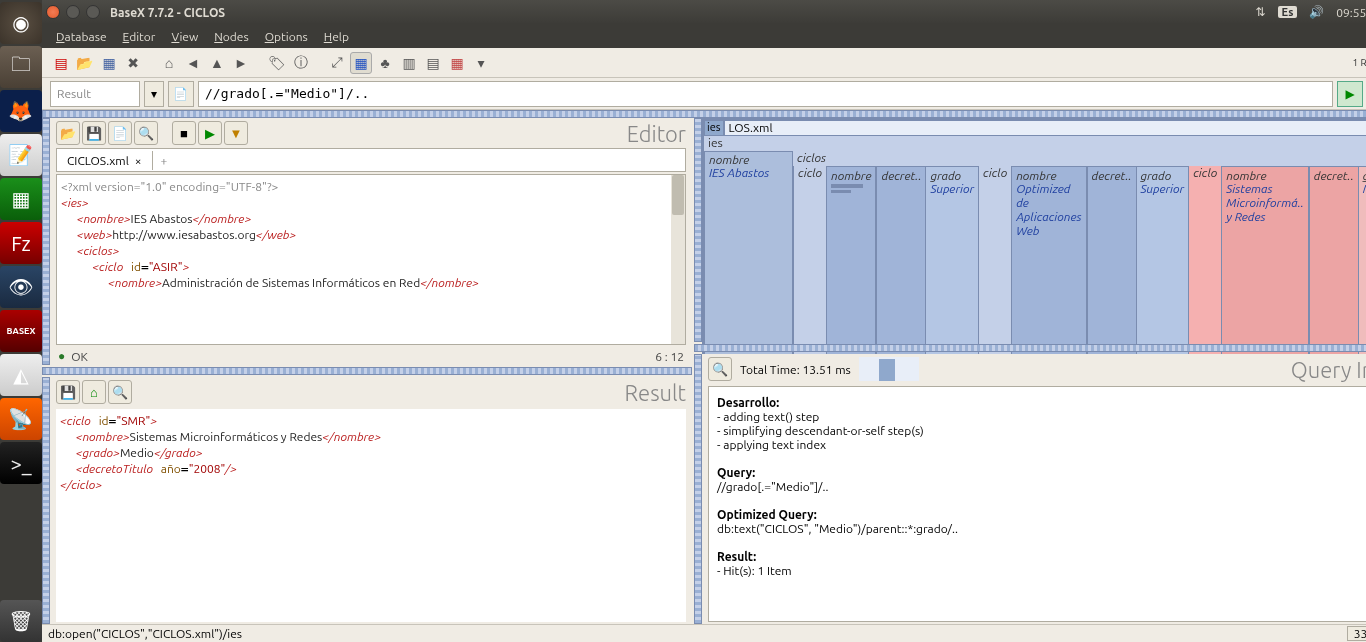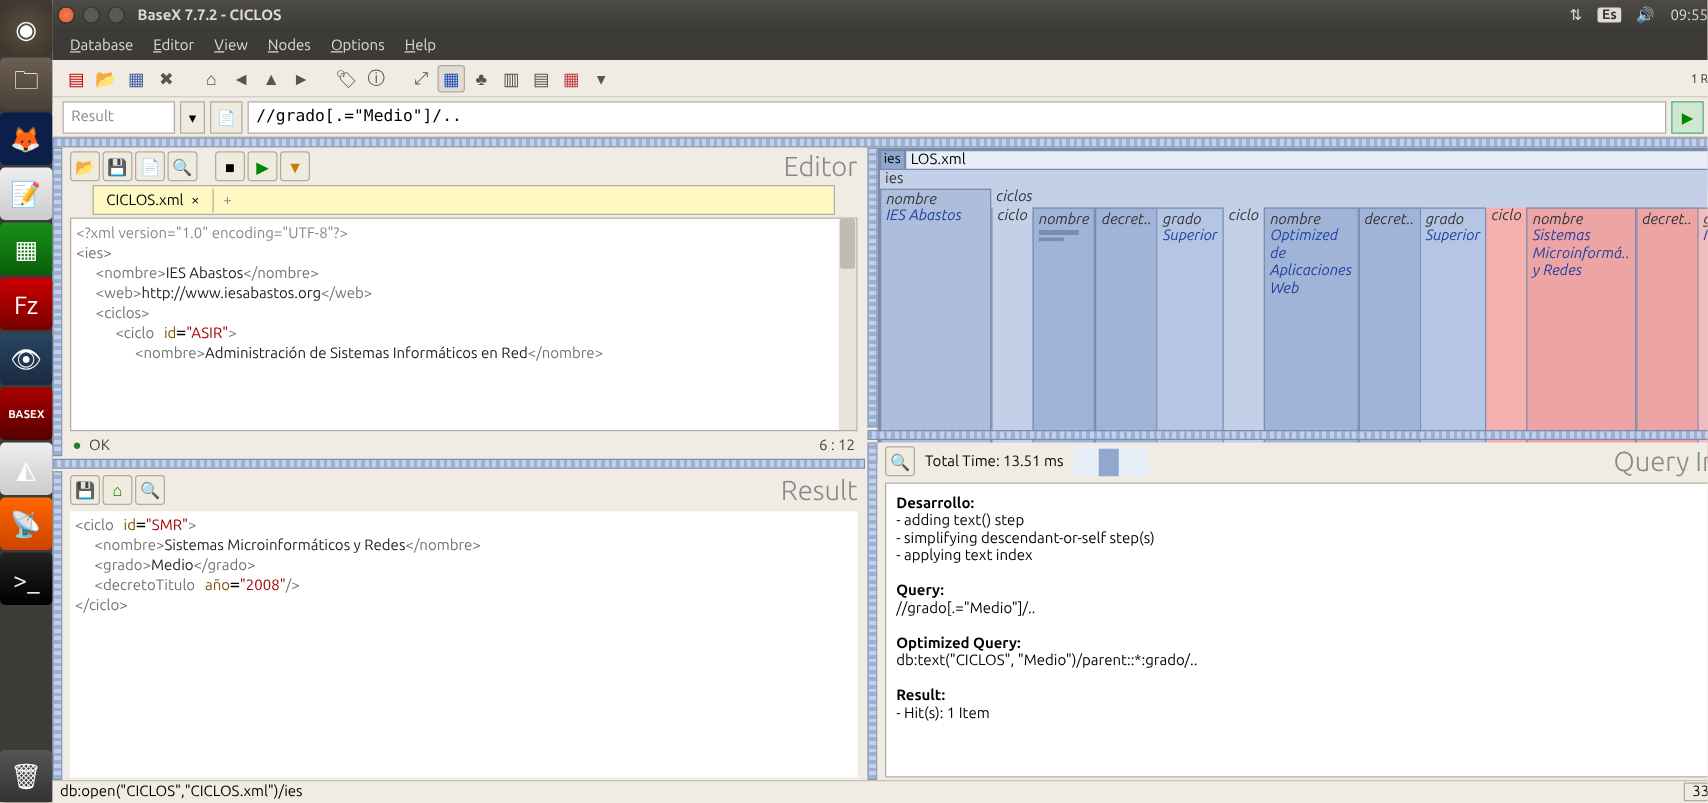--- a/index.html
+++ b/index.html
@@ -45,27 +45,27 @@
 .ruler { height:8px; background: repeating-linear-gradient(90deg,#9ab0d4 0 3px,#c4d0e8 3px 6px); border:1px solid #7a8cb0;}
 .content { flex:1; display:flex; gap:2px; padding:0; overflow:hidden;}
 .leftcol { width:650px; display:flex; flex-direction:column;}
 .rightcol { flex:1; display:flex; flex-direction:column;}
 .vruler { width:8px; background: repeating-linear-gradient(0deg,#9ab0d4 0 3px,#c4d0e8 3px 6px); border:1px solid #7a8cb0;}
 .panel { background:#f0ece4; display:flex; flex-direction:column;}
 .panelrow { display:flex; min-height:0;}
 .panel-toolbar { height:30px; display:flex; align-items:center; padding:2px 6px; gap:2px;}
 .panel-toolbar .title { margin-left:auto; font-size:22px; color:#888; font-weight:300;}
 .ptb { width:24px; height:24px; border:1px solid #b0aca0; background:#efebdf; border-radius:3px; display:flex; align-items:center; justify-content:center; font-size:13px;}
-.filetab { height:24px; border:1px solid #b0aca0; background:#fef9c3; display:flex; align-items:center; margin:0 24px;}
+.filetab { height:24px; border:1px solid #b0aca0; background:#ffffff; display:flex; align-items:center; margin:0 6px;}
 .filetab .tab { padding:3px 10px; border-right:1px solid #b0aca0; display:flex; align-items:center; gap:6px;}
 .filetab .addtab { padding:3px 8px; color:#888;}
 .codearea { flex:1; margin:2px 6px; border:1px solid #b0aca0; background:#fff; font-family: monospace; font-size:13px; padding:4px; overflow:auto; line-height:16px; position:relative;}
 .codearea .sb { position:absolute; right:0; top:0; width:14px; height:100%; background:#e8e4da;}
 .codearea .sb .th { position:absolute; left:1px; right:1px; top:0; height:40px; background:#c0bcb0; border-radius:2px;}
-.tag { color:#737373; }
+.tag { color:#b91c1c;font-style:italic; }
 .attr { color:#805000; }
 .str { color:#a00000; }
 .dec { color:#888; }
 .txt { color:#222;}
 .statline { height:18px; padding:0 8px; display:flex; align-items:center; font-size:12px; color:#444;}
 .statline .ok { color:#2a7a2a; margin-right:6px;}
 .statline .pos { margin-left:auto;}
 .hruler { height:8px; background: repeating-linear-gradient(90deg,#9ab0d4 0 3px,#c4d0e8 3px 6px); border:1px solid #7a8cb0; margin:2px 0;}
 .treemap { border:2px solid #7a8cb0; background:#c4d0e8; height:252px; margin:0; display:flex; flex-direction:column; font-family:monospace; font-size:12px;}
 .treemap .toprow { height:16px; display:flex;}

